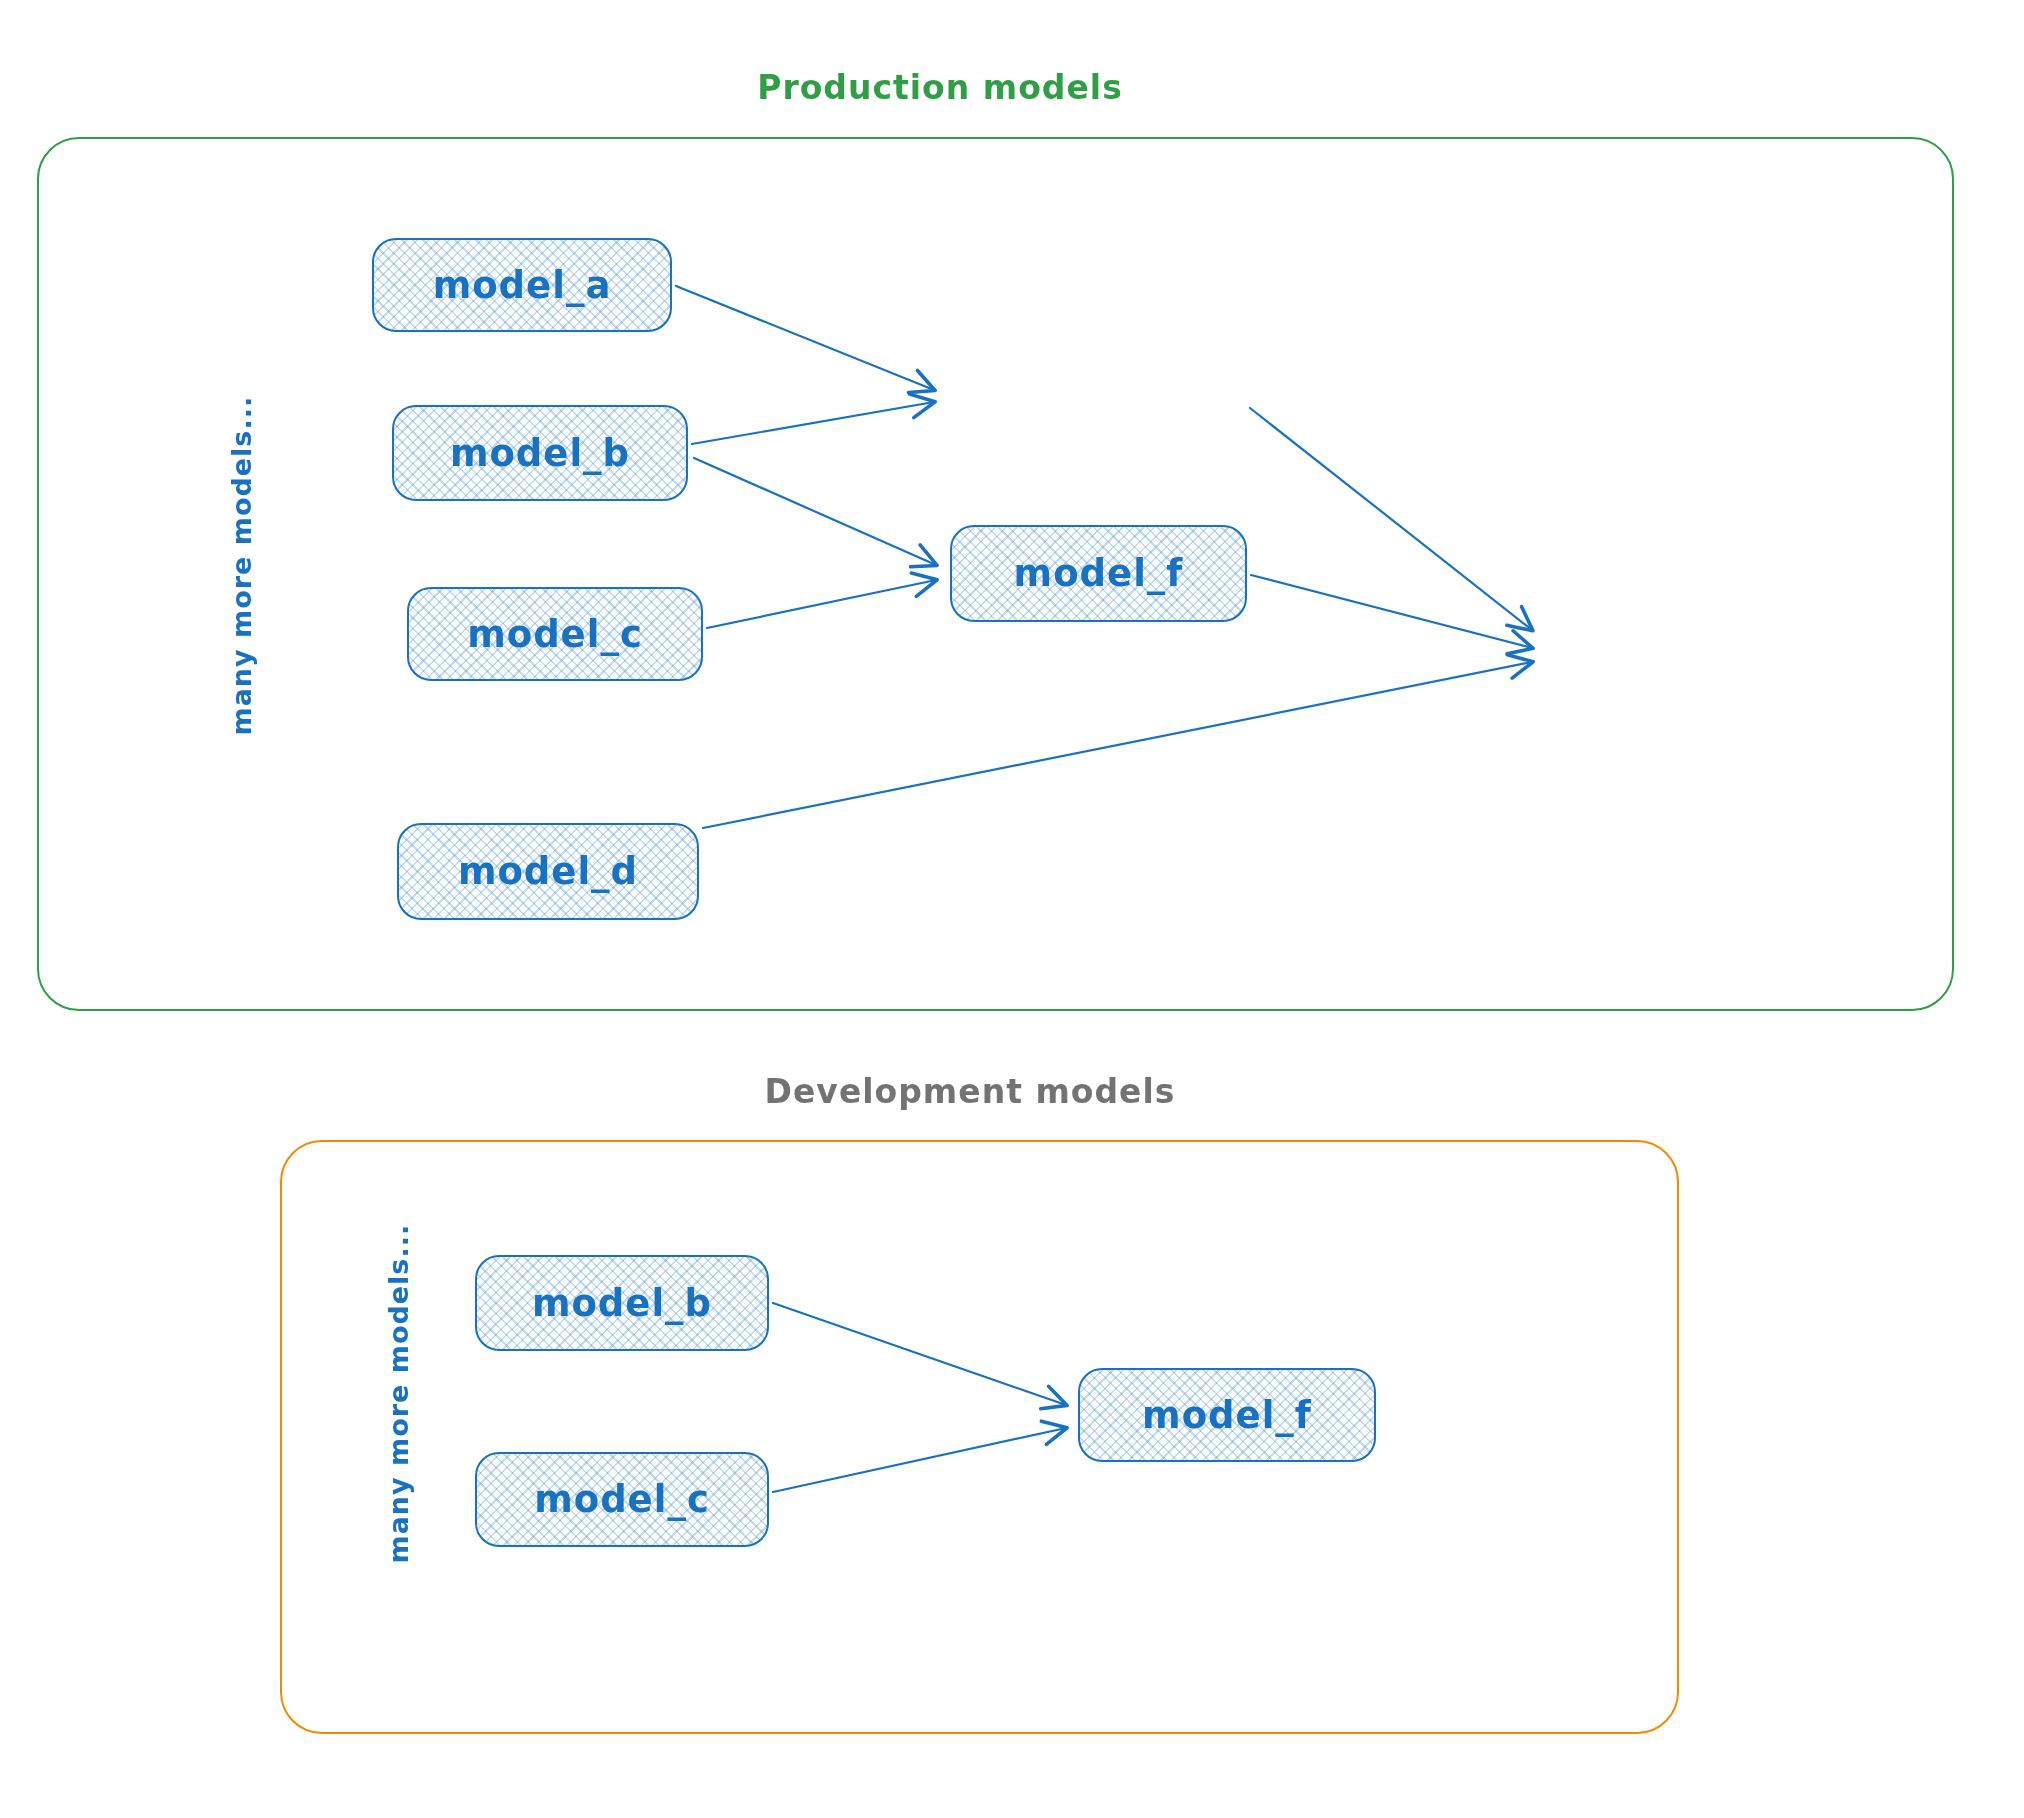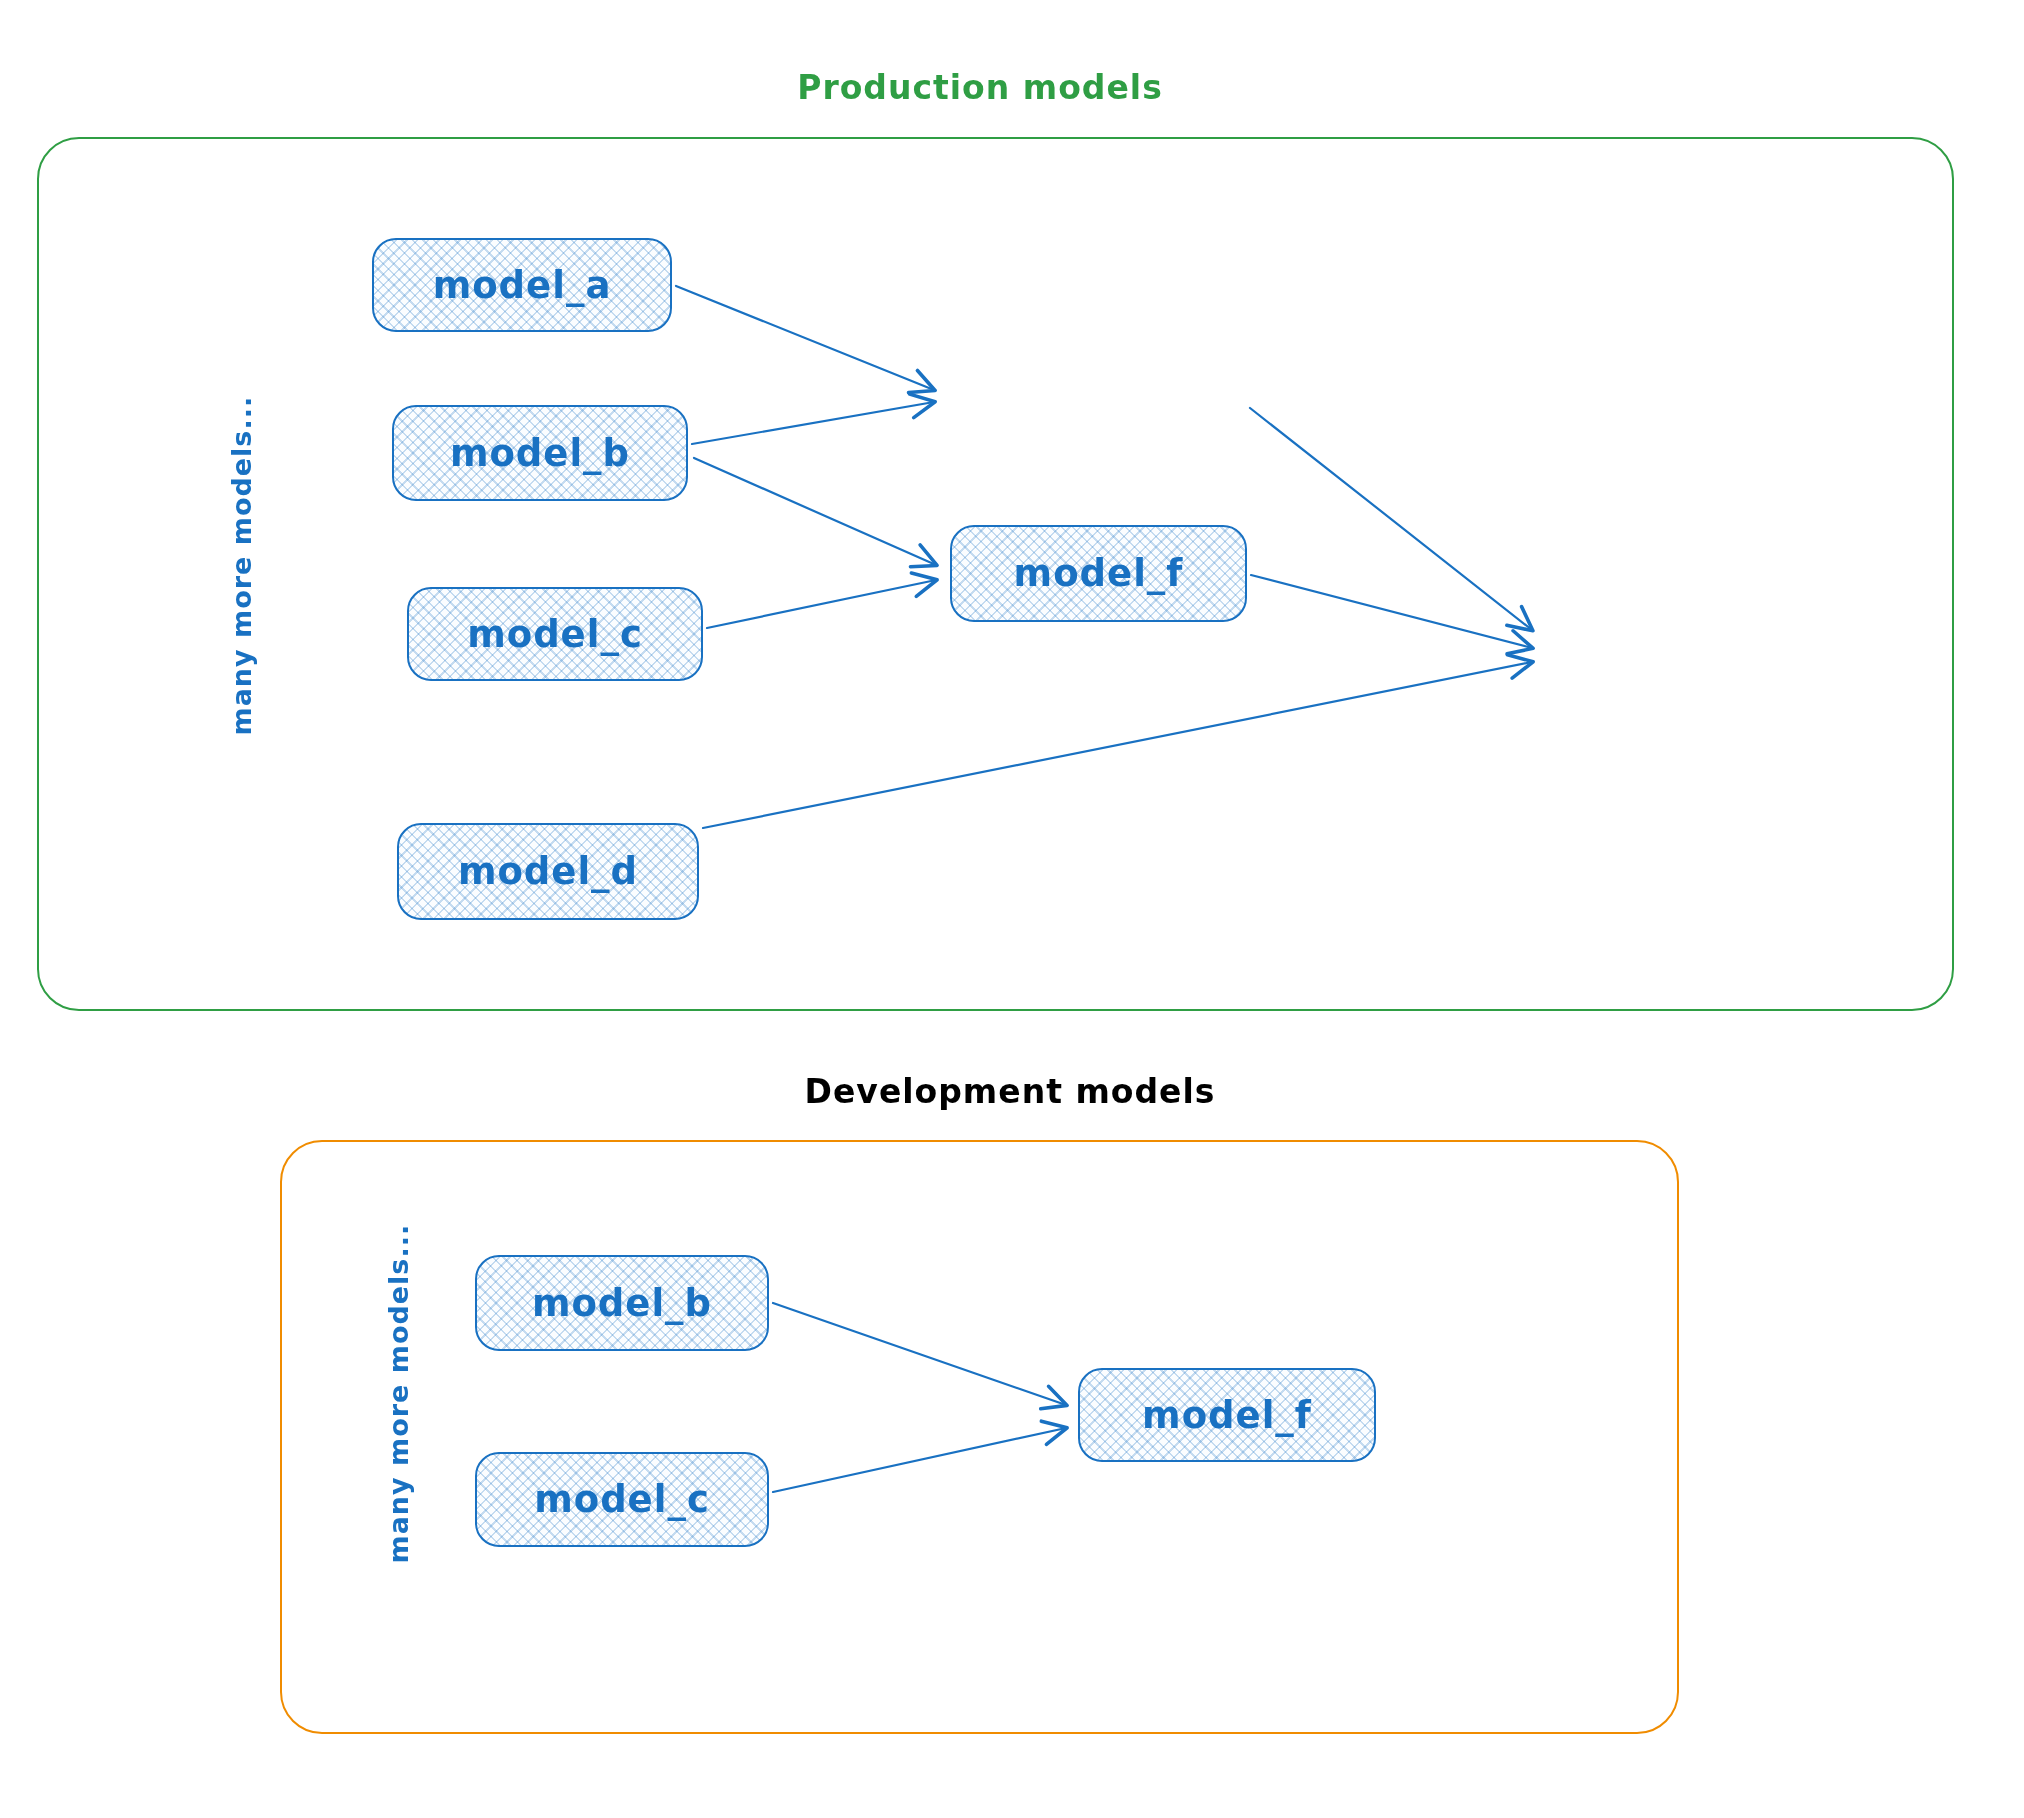--- a/index.html
+++ b/index.html
@@ -15,24 +15,23 @@
     background: #ffffff;
     overflow: hidden;
   }
   .section-title {
     position: absolute;
     font-size: 33px;
     font-weight: 600;
     letter-spacing: 1px;
     white-space: nowrap;
     transform: translateX(-50%);
-    margin-left: 40px;
   }
   .production-title { color: #2f9e44; left: 940px; top: 68px; }
-  .development-title { color: #000000; left: 970px; top: 1072px; }
+  .development-title { color: #737373; left: 970px; top: 1072px; }
 
   .container-box {
     position: absolute;
     border-radius: 42px;
     background: transparent;
   }
   .container-green {
     left: 37px; top: 137px; width: 1913px; height: 870px;
     border: 2px solid #2f9e44;
   }

